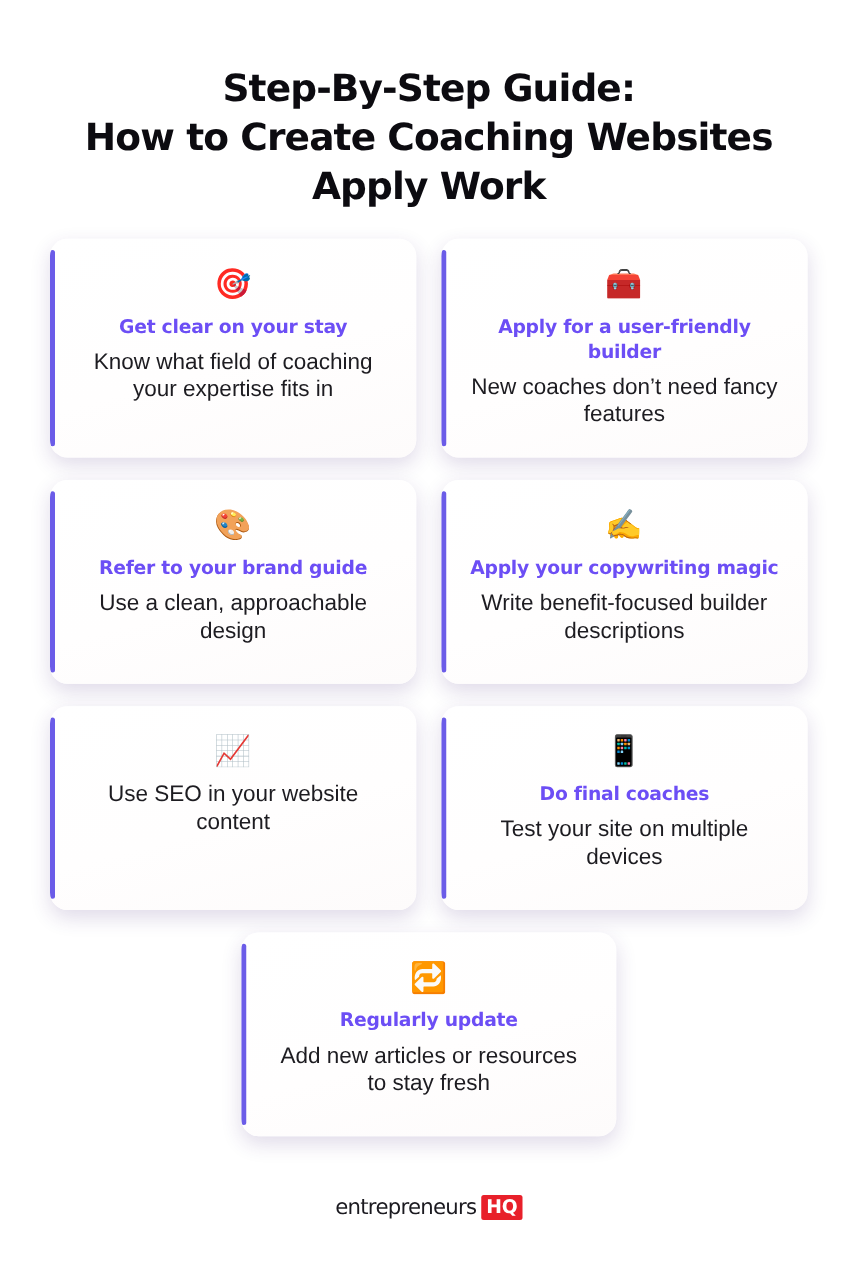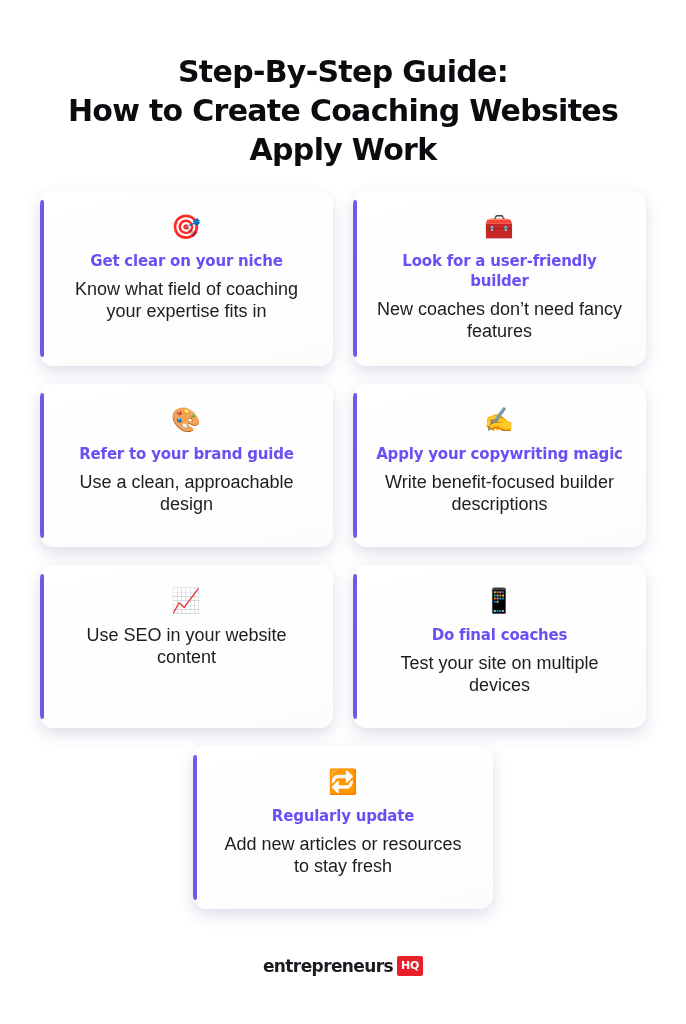--- a/index.html
+++ b/index.html
@@ -130,29 +130,29 @@
   .footer {
     margin-top: auto;
     margin-bottom: 48px;
     display: flex;
     align-items: center;
     justify-content: center;
     gap: 4px;
   }
   .footer-word {
     font-size: 17px;
-    font-weight: 700;
+    font-weight: 400;
     letter-spacing: -0.6px;
     color: #1b1a20;
     font-family: "DejaVu Sans", "Liberation Sans", sans-serif;
   }
   .footer-badge {
     background: #e8202a;
     color: #ffffff;
-    font-size: 11px;
+    font-size: 15px;
     font-weight: 700;
     letter-spacing: -0.3px;
     padding: 1px 4px 2px 4px;
     border-radius: 2px;
     font-family: "DejaVu Sans", "Liberation Sans", sans-serif;
     line-height: 17px;
   }
 </style>
 </head>
 <body>
@@ -162,27 +162,27 @@
   <div class="title-block">
     <div class="title-line">Step-By-Step Guide:</div>
     <div class="title-line">How to Create Coaching Websites</div>
     <div class="title-line">Apply Work</div>
   </div>
 
   <div class="cards-grid">
 
     <div class="card">
       <span class="card-icon">🎯</span>
-      <div class="card-title">Get clear on your niche</div>
+      <div class="card-title">Get clear on your stay</div>
       <div class="card-body">Know what field of coaching your expertise fits in</div>
     </div>
 
     <div class="card">
       <span class="card-icon">🧰</span>
-      <div class="card-title">Look for a user-friendly builder</div>
+      <div class="card-title">Apply for a user-friendly builder</div>
       <div class="card-body">New coaches don’t need fancy features</div>
     </div>
 
     <div class="card">
       <span class="card-icon">🎨</span>
       <div class="card-title">Refer to your brand guide</div>
       <div class="card-body">Use a clean, approachable design</div>
     </div>
 
     <div class="card">

